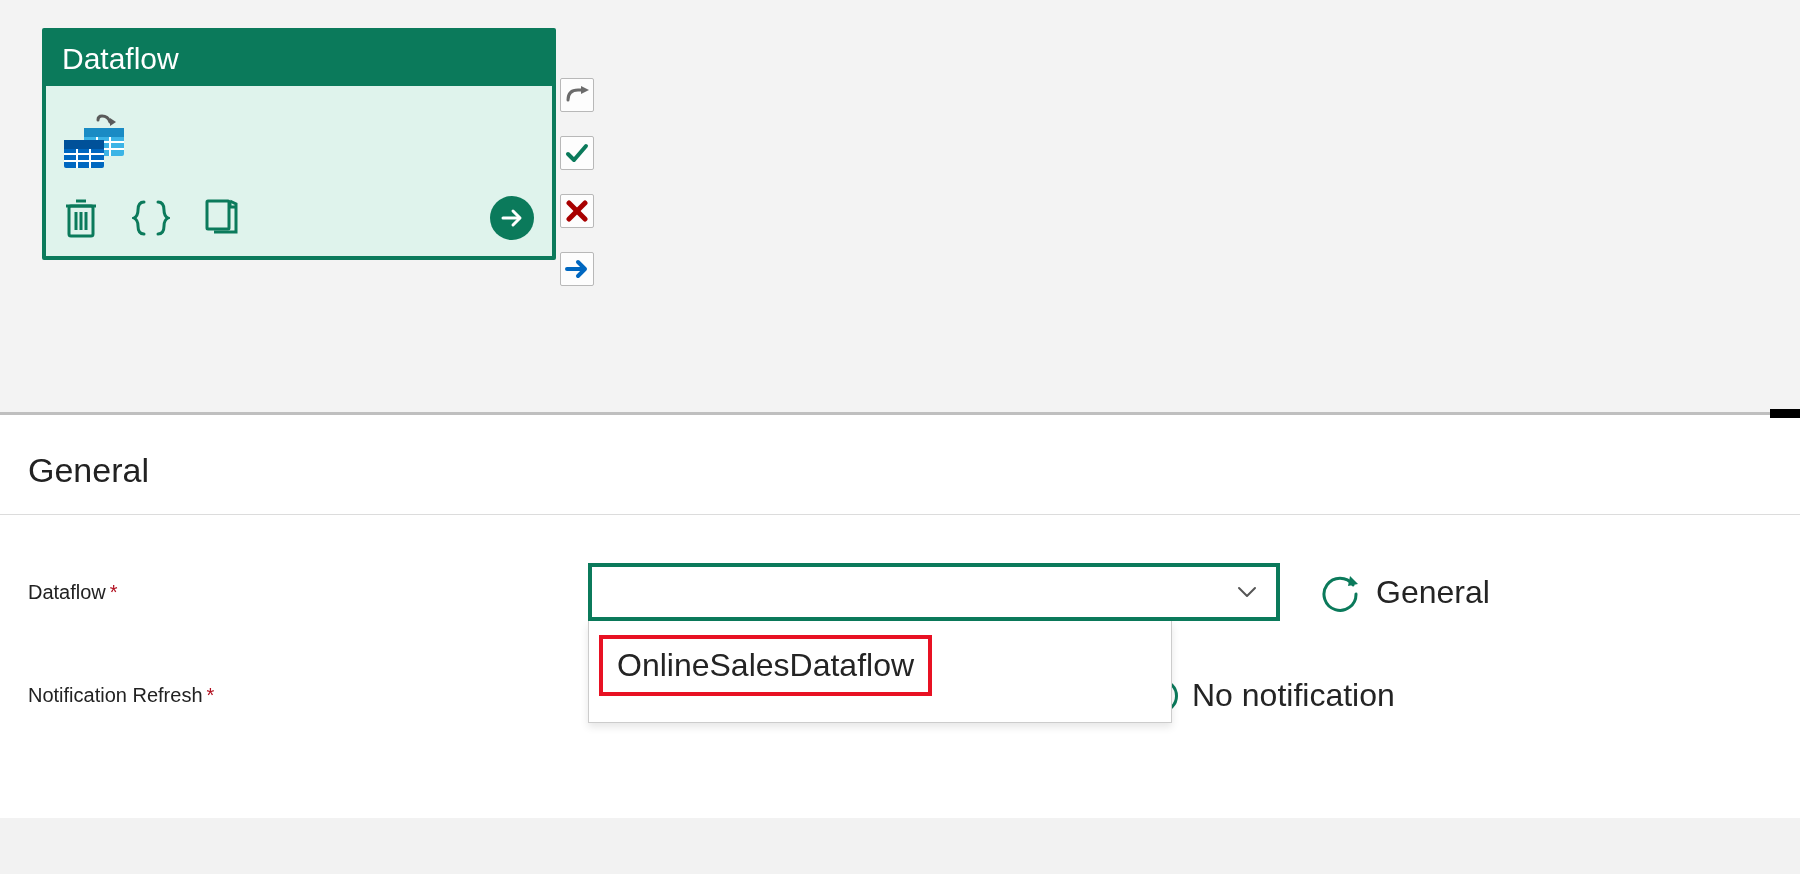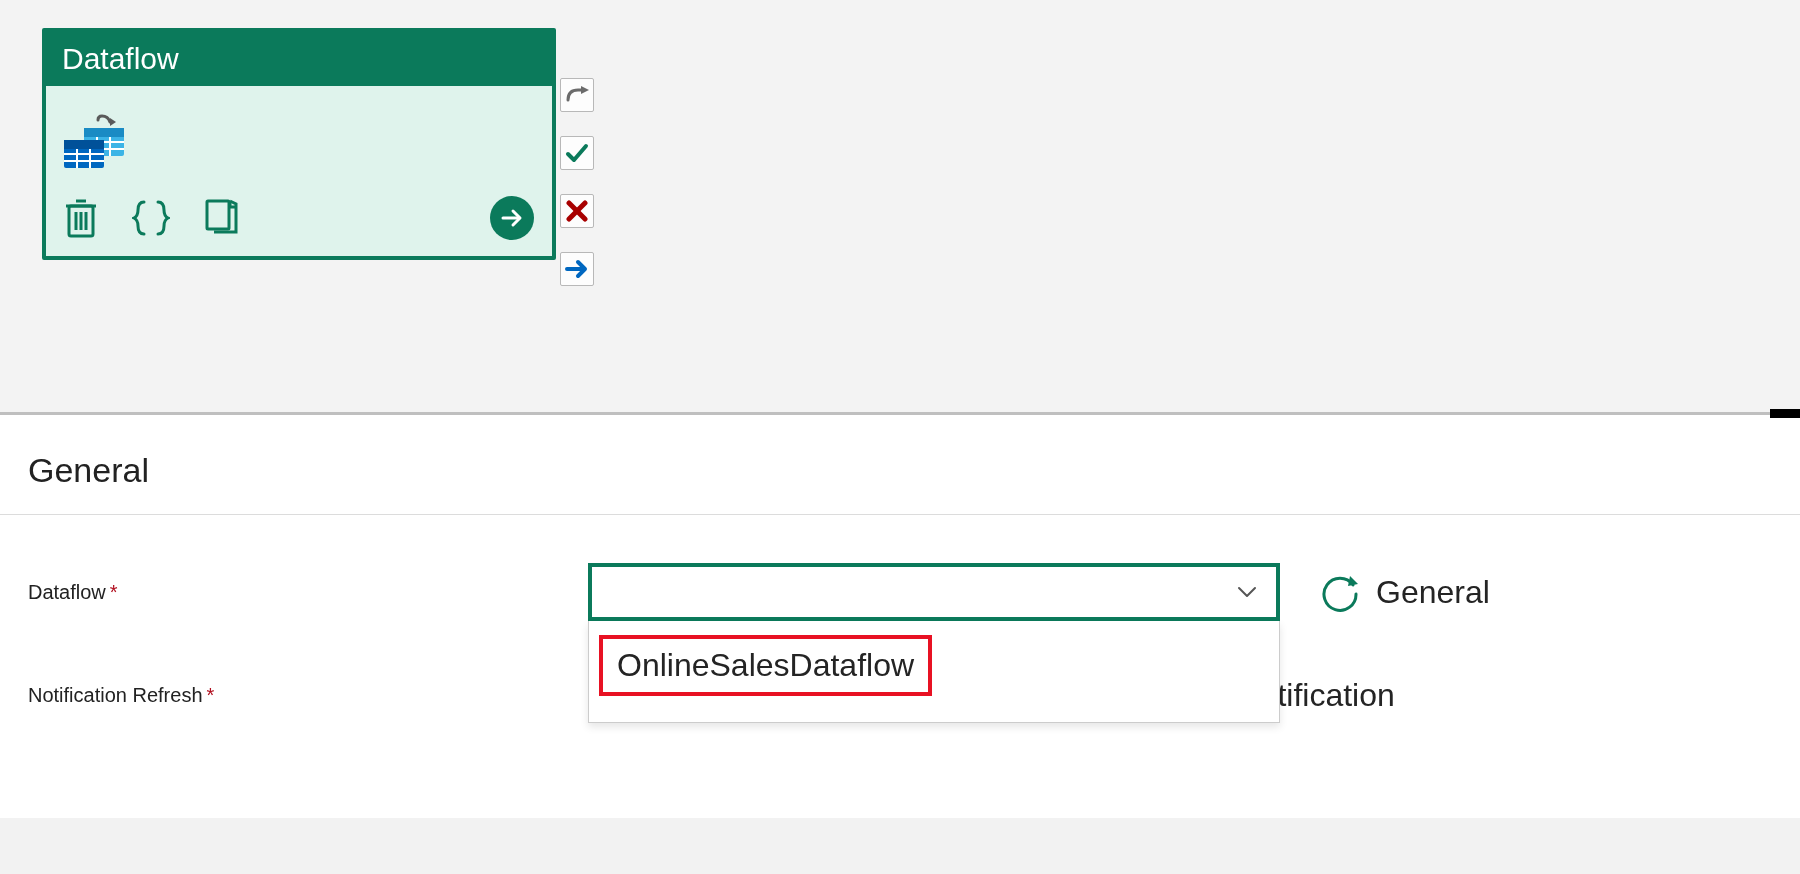--- a/index.html
+++ b/index.html
@@ -164,21 +164,21 @@
     align-items: center;
     justify-content: flex-end;
     padding: 0 18px;
     font-size: 28px;
     cursor: pointer;
   }
   .dropdown-list {
     position: absolute;
     top: 58px;
     left: 0;
-    width: 692px;
+    width: 584px;
     background: #fff;
     border-left: 1px solid #ccc;
     border-right: 1px solid #ccc;
     border-bottom: 1px solid #ccc;
     box-shadow: 0 4px 8px rgba(0,0,0,.1);
     padding: 14px 10px 26px 10px;
     z-index: 10;
   }
   .dropdown-item {
     font-size: 32px;

